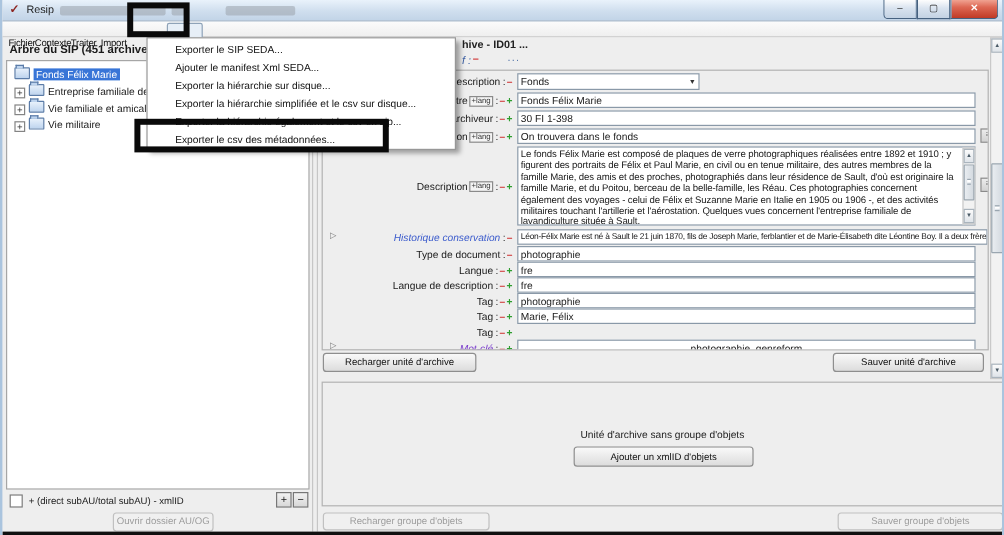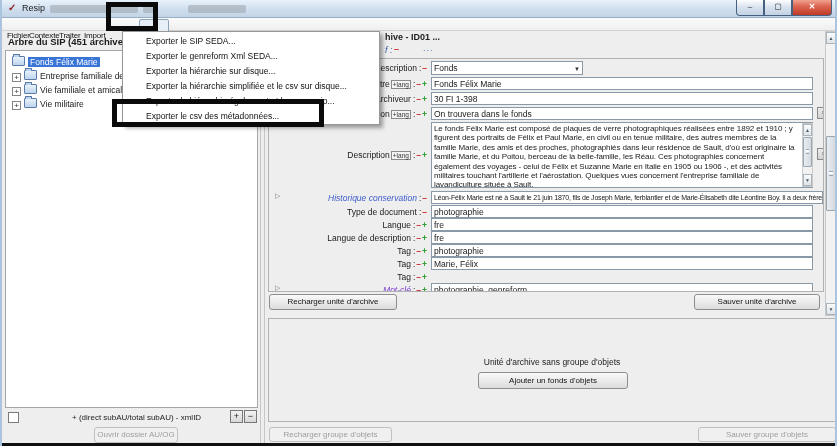--- a/index.html
+++ b/index.html
@@ -35,21 +35,21 @@
   .tree-row { position:absolute; left:0; height:14px; line-height:13px; font-size:8.5px; white-space:nowrap; }
   .folder { display:inline-block; width:13px; height:10px; position:relative; top:1px;
             background:linear-gradient(#e8f1fb,#bed4ee); border:1px solid #5b7ca8; border-radius:1px; margin-right:3px; }
   .folder:before { content:""; position:absolute; left:0; top:-3px; width:5px; height:2px;
                    background:#bed4ee; border:1px solid #5b7ca8; border-bottom:none; }
   .expbox { display:inline-block; width:9px; height:9px; border:1px solid #848484; background:#fff;
             font-size:8px; line-height:7px; text-align:center; color:#333; margin-right:3px; position:relative; top:1px; }
   .sel { background:#3875d7; color:#fff; padding:0 2px; }
   .tree-footer-check { position:absolute; left:6px; top:412px; width:11px; height:11px;
                        border:1px solid #7b7b7b; background:#fff; }
-  .tree-footer-label { position:absolute; left:22px; top:413px; font-size:8px; color:#222;margin-left:48px; }
+  .tree-footer-label { position:absolute; left:22px; top:413px; font-size:8px; color:#222; }
   .sq-btn { position:absolute; top:410px; width:13px; height:13px; border:1px solid #777;
             background:linear-gradient(#f2f2f2,#d8d8d8); font-size:9px; line-height:11px; text-align:center; }
 
   
   .btn { position:absolute; border:1px solid #8e8e8e; border-radius:3px; text-align:center;
          background:linear-gradient(#f9f9f9,#ececec 45%,#dcdcdc); font-size:8px; color:#111; }
   .btn.disabled { color:#9d9d9d; border-color:#c0c0c0; background:#f0f0f0; }
 
   
   .divider-a { position:absolute; left:258px; top:31px; height:412px; border-left:1px solid #c6c6c6; }
@@ -295,21 +295,21 @@
 
     <div class="row" style="top:211px;">
       <span class="lbl">
           <span>Tag</span>
           <span class="colon">:</span>
           <span class="dash">–</span>
           <span class="plus">+</span>
         </span>
     </div>
 
-    <div class="row" style="top:224px;">
+    <div class="row" style="top:224px;text-align:center;">
       <span class="expander">▷</span>
       <span class="lbl">
           <span class="ital-mot">Mot-clé</span>
           <span class="colon">:</span>
           <span class="dash">–</span>
           <span class="plus">+</span>
         </span>
       <div class="val">photographie, genreform</div>
     </div>
   </div>
@@ -320,28 +320,28 @@
         <span class="sb-grip"></span>
       </div>
     <div class="sb-arrow" style="bottom:0;">▼</div>
   </div>
 
   <div class="btn" style="left:267px; top:294px; width:128px; height:16px; line-height:14px;">Recharger unité d'archive</div>
   <div class="btn" style="left:692px; top:294px; width:126px; height:16px; line-height:14px;">Sauver unité d'archive</div>
 
   <div class="og-box">
     <div class="og-empty">Unité d'archive sans groupe d'objets</div>
-    <div class="btn" style="left:209px; top:53px; width:150px; height:17px; line-height:15px; position:absolute;">Ajouter un fonds d'objets</div>
-  </div>
-  <div class="btn disabled" style="left:267px; top:427px; width:123px; height:15px; line-height:13px;">Recharger groupe d'objets</div>
+    <div class="btn" style="left:209px; top:53px; width:150px; height:17px; line-height:15px; position:absolute;">Ajouter un xmlID d'objets</div>
+  </div>
+  <div class="btn disabled" style="left:267px; top:427px; width:139px; height:15px; line-height:13px;">Recharger groupe d'objets</div>
   <div class="btn disabled" style="left:696px; top:427px; width:138px; height:15px; line-height:13px;">Sauver groupe d'objets</div>
 
   <div class="dropdown">
     <div class="dd-item" style="top:2px;">Exporter le SIP SEDA...</div>
-    <div class="dd-item" style="top:17px;">Exporter le genreform Xml SEDA...</div>
+    <div class="dd-item" style="top:17px;">Ajouter le manifest Xml SEDA...</div>
     <div class="dd-item" style="top:32px;">Exporter la hiérarchie sur disque...</div>
     <div class="dd-item" style="top:47px;">Exporter la hiérarchie simplifiée et le csv sur disque...</div>
     <div class="dd-item" style="top:62px;">Exporter la hiérarchie également et le csv en zip...</div>
     <div class="dd-item" style="top:77px;">Exporter le csv des métadonnées...</div>
   </div>
 
   <div class="anno" style="left:104px; top:2px;  width:52px;  height:29px;"></div>
   <div class="anno" style="left:110px; top:99px; width:212px; height:28px;"></div>
 
   <div class="bottom-edge"></div>

